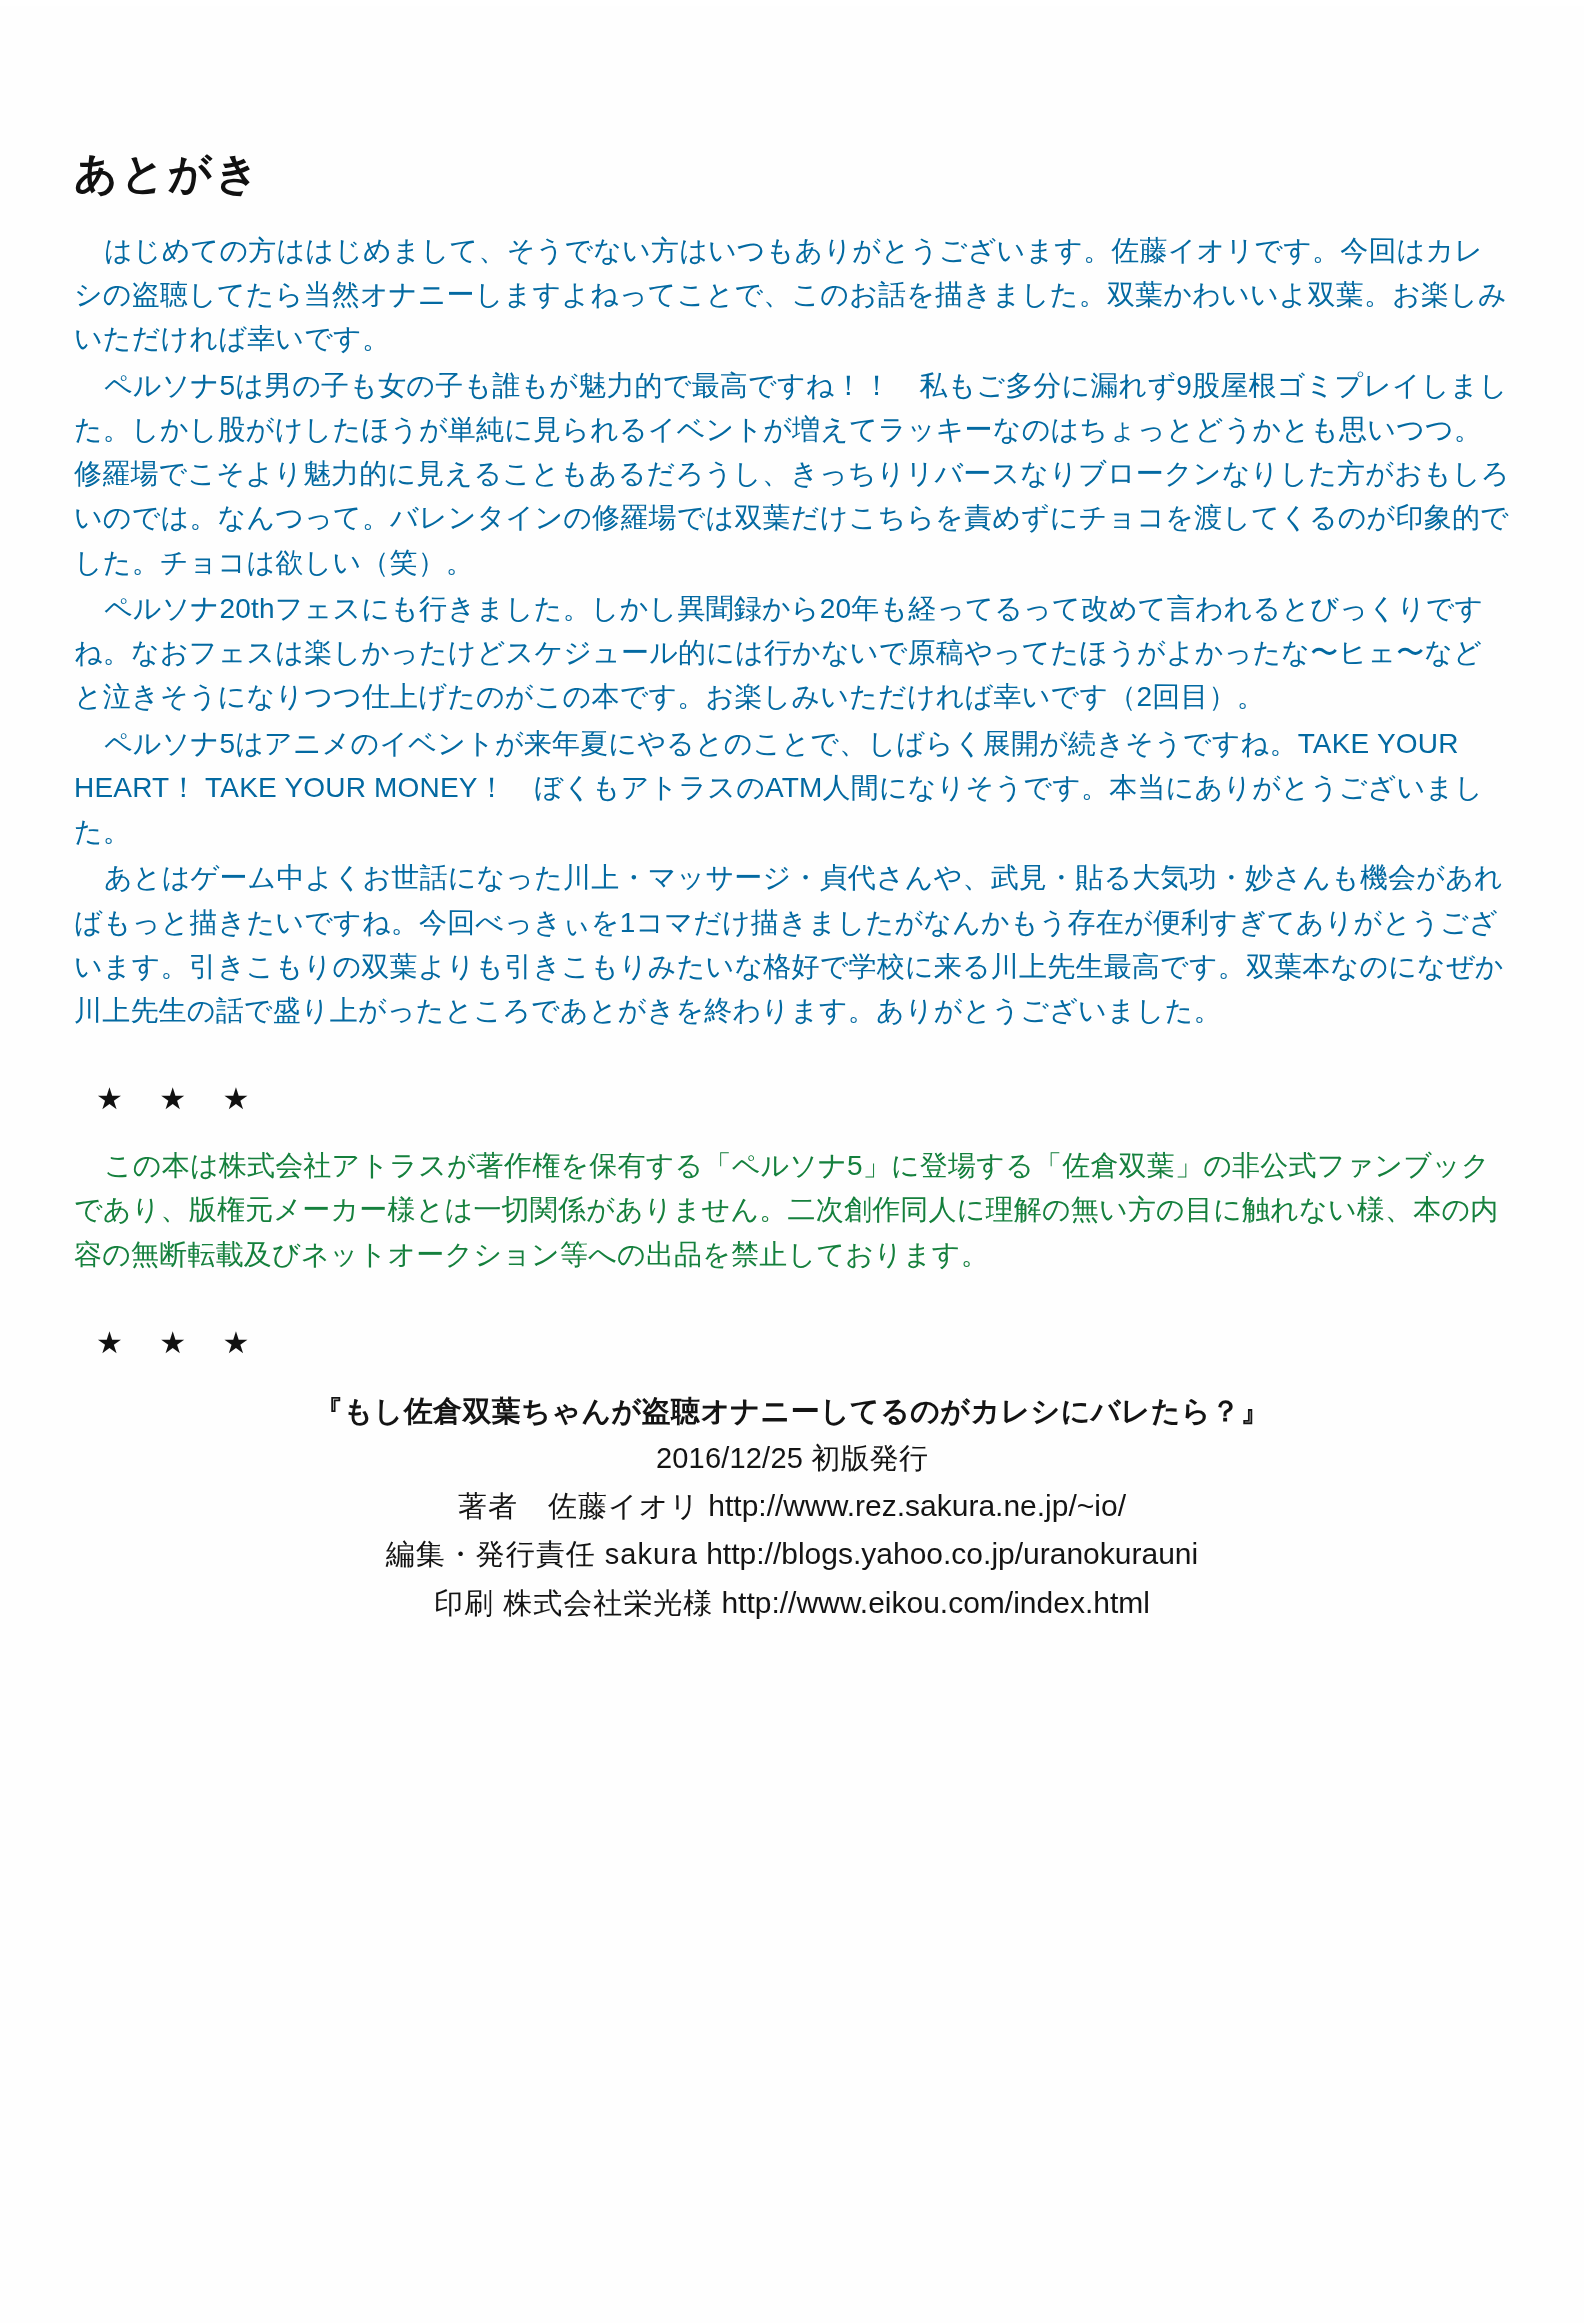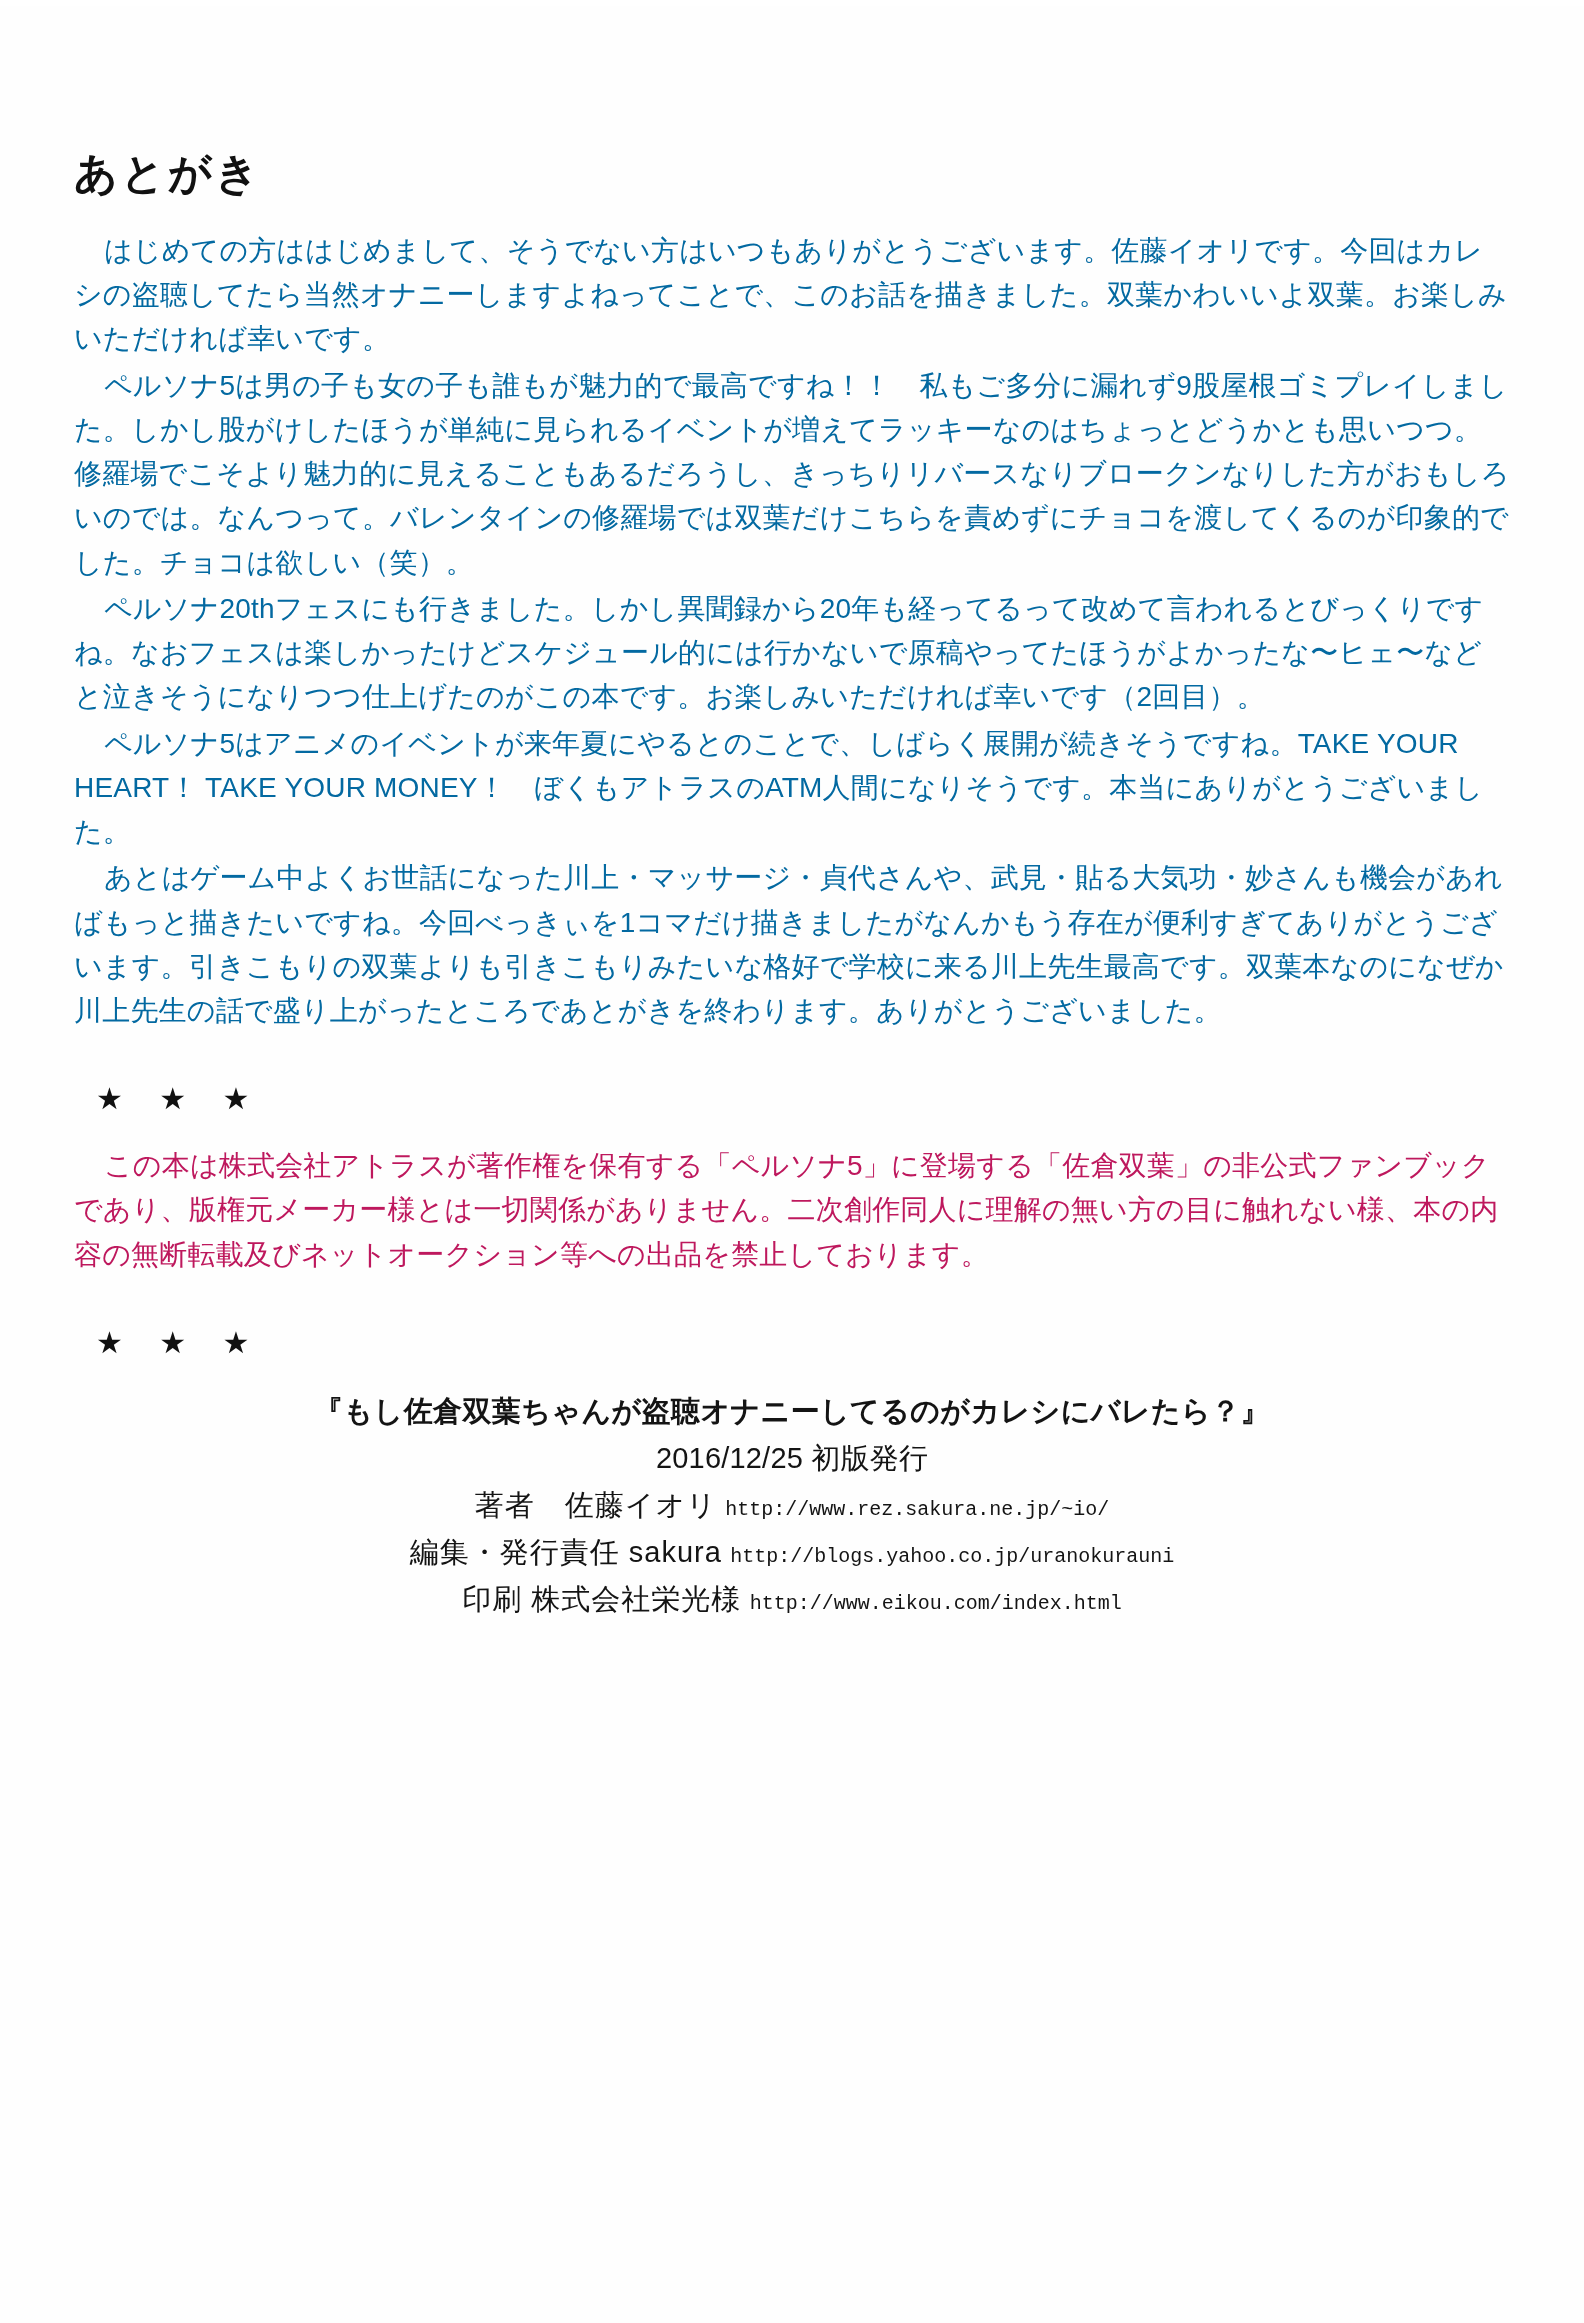--- a/index.html
+++ b/index.html
@@ -51,40 +51,40 @@
     margin: 51px 0 30px 22px;
     color: #111;
     line-height: 1;
   }
   .notice p {
     font-size: 28px;
     line-height: 1.58;
     margin: 0;
     text-indent: 30px;
     letter-spacing: 0.2px;
-    color: #be185d;
+    color: #15803d;
   }
   .colophon {
     margin-top: 6px;
     text-align: center;
   }
   .colophon .line {
     font-size: 29px;
     line-height: 1.62;
     color: #141414;
     letter-spacing: 0.2px;
   }
   .colophon .title-line {
     font-size: 29px;
     font-weight: bold;
     letter-spacing: 0.4px;
   }
   .colophon .url {
-    font-family: Liberation Mono, monospace;
-    font-size: 20px;
+    font-family: Liberation Sans, sans-serif;
+    font-size: 30px;
     letter-spacing: 0px;
   }
   .colophon .label {
     letter-spacing: 1px;
   }
 </style>
 </head>
 <body>
 
 <div class="page">

